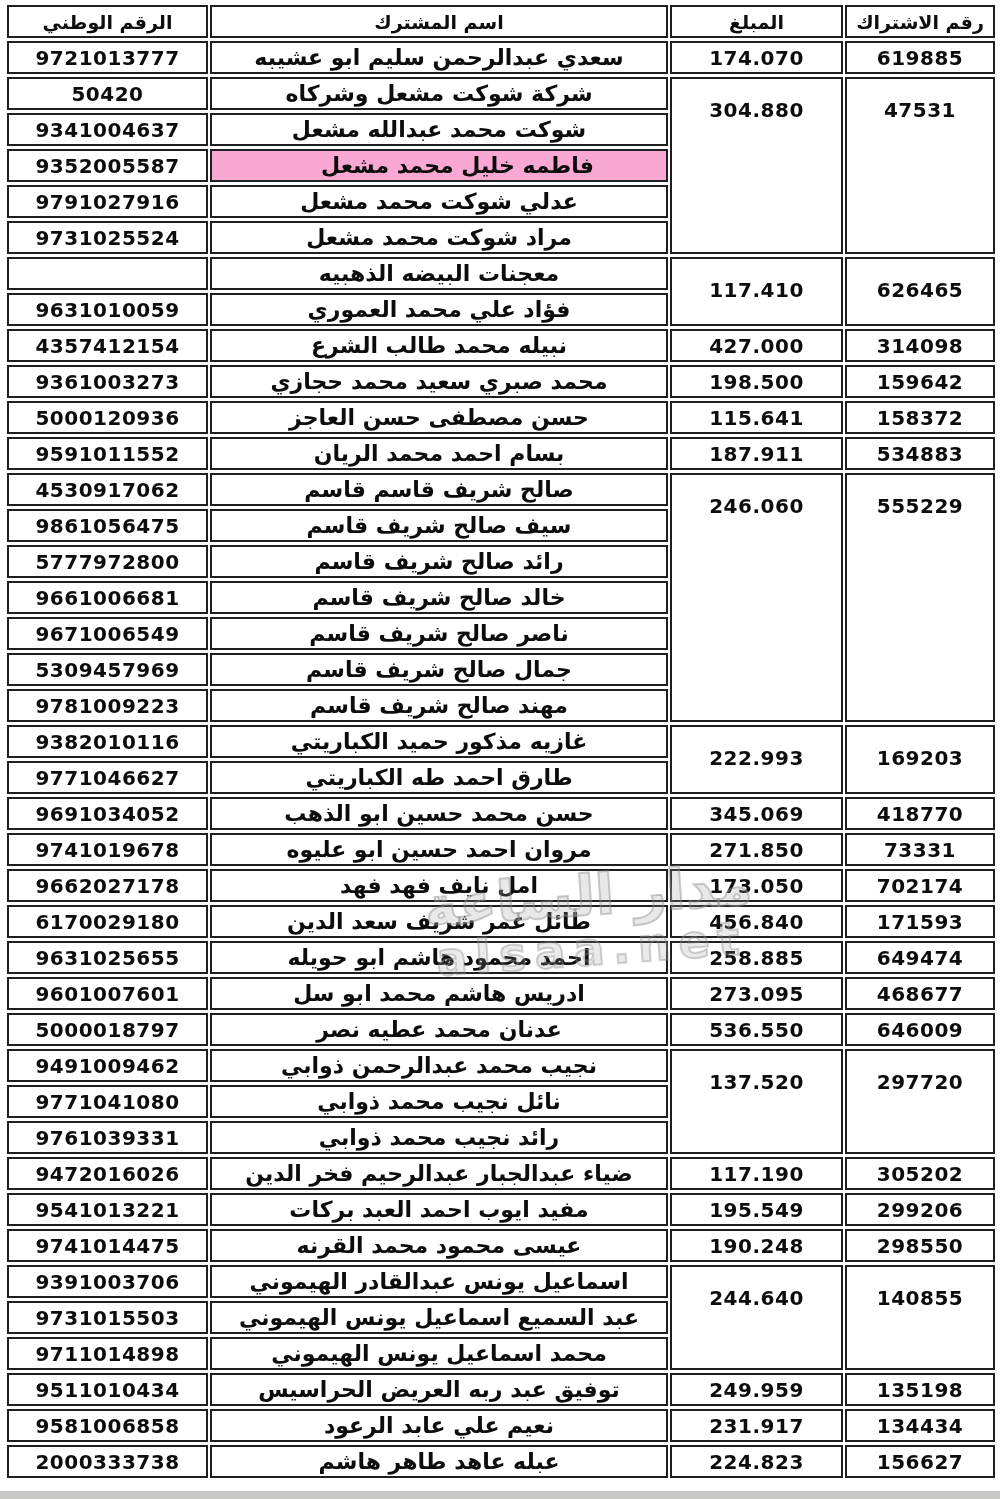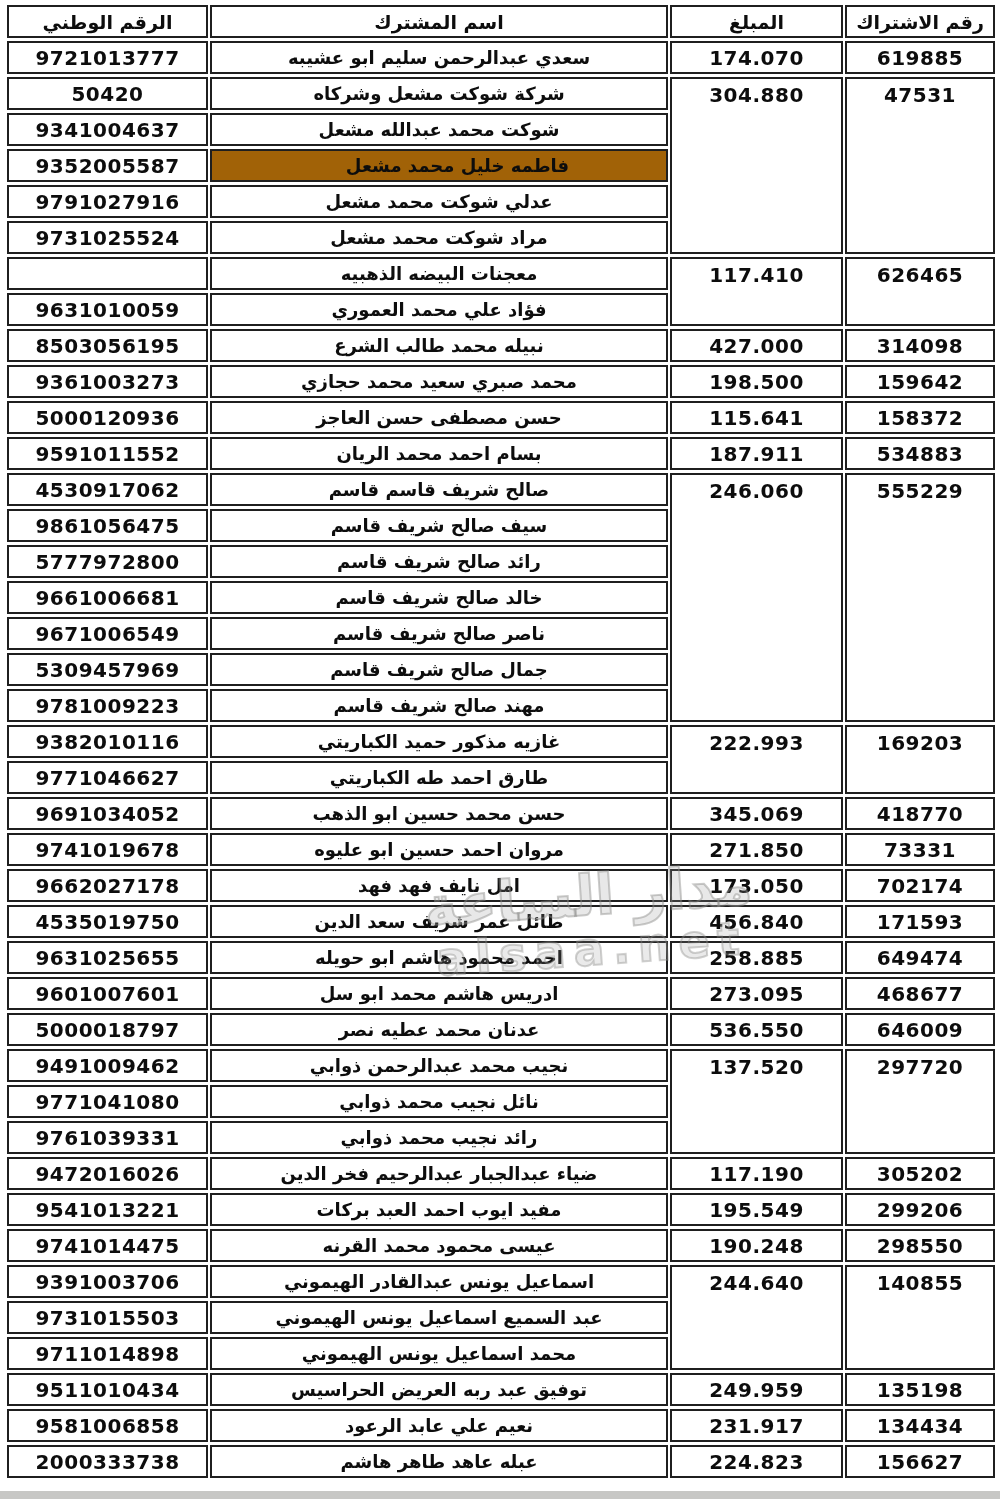--- a/index.html
+++ b/index.html
@@ -46,28 +46,28 @@
     text-align: center;
   }
   td.num {
     font-weight: 700;
     font-size: 20px;
     letter-spacing: 0.5px;
     direction: ltr;
   }
   td.name {
     font-weight: 700;
-    font-size: 18px;
+    font-size: 22px;
   }
   td.top {
     vertical-align: top;
-    padding-top: 4px;
+    padding-top: 19px;
   }
   td.shaded {
-    background: #a16207;
+    background: #f9a8d4;
     padding-left: 43px;
   }
   .watermark {
     position: absolute;
     top: 868px;
     left: 360px;
     width: 460px;
     text-align: center;
     transform: rotate(-4deg);
     pointer-events: none;
@@ -156,21 +156,21 @@
           <td class="num"></td>
         </tr>
         <tr>
           <td class="name">فؤاد علي محمد العموري</td>
           <td class="num">9631010059</td>
         </tr>
         <tr>
           <td class="num">314098</td>
           <td class="num">427.000</td>
           <td class="name">نبيله محمد طالب الشرع</td>
-          <td class="num">8503056195</td>
+          <td class="num">4357412154</td>
         </tr>
         <tr>
           <td class="num">159642</td>
           <td class="num">198.500</td>
           <td class="name">محمد صبري سعيد محمد حجازي</td>
           <td class="num">9361003273</td>
         </tr>
         <tr>
           <td class="num">158372</td>
           <td class="num">115.641</td>
@@ -238,21 +238,21 @@
         <tr>
           <td class="num">702174</td>
           <td class="num">173.050</td>
           <td class="name">امل نايف فهد فهد</td>
           <td class="num">9662027178</td>
         </tr>
         <tr>
           <td class="num">171593</td>
           <td class="num">456.840</td>
           <td class="name">طائل عمر شريف سعد الدين</td>
-          <td class="num">4535019750</td>
+          <td class="num">6170029180</td>
         </tr>
         <tr>
           <td class="num">649474</td>
           <td class="num">258.885</td>
           <td class="name">احمد محمود هاشم ابو حويله</td>
           <td class="num">9631025655</td>
         </tr>
         <tr>
           <td class="num">468677</td>
           <td class="num">273.095</td>

